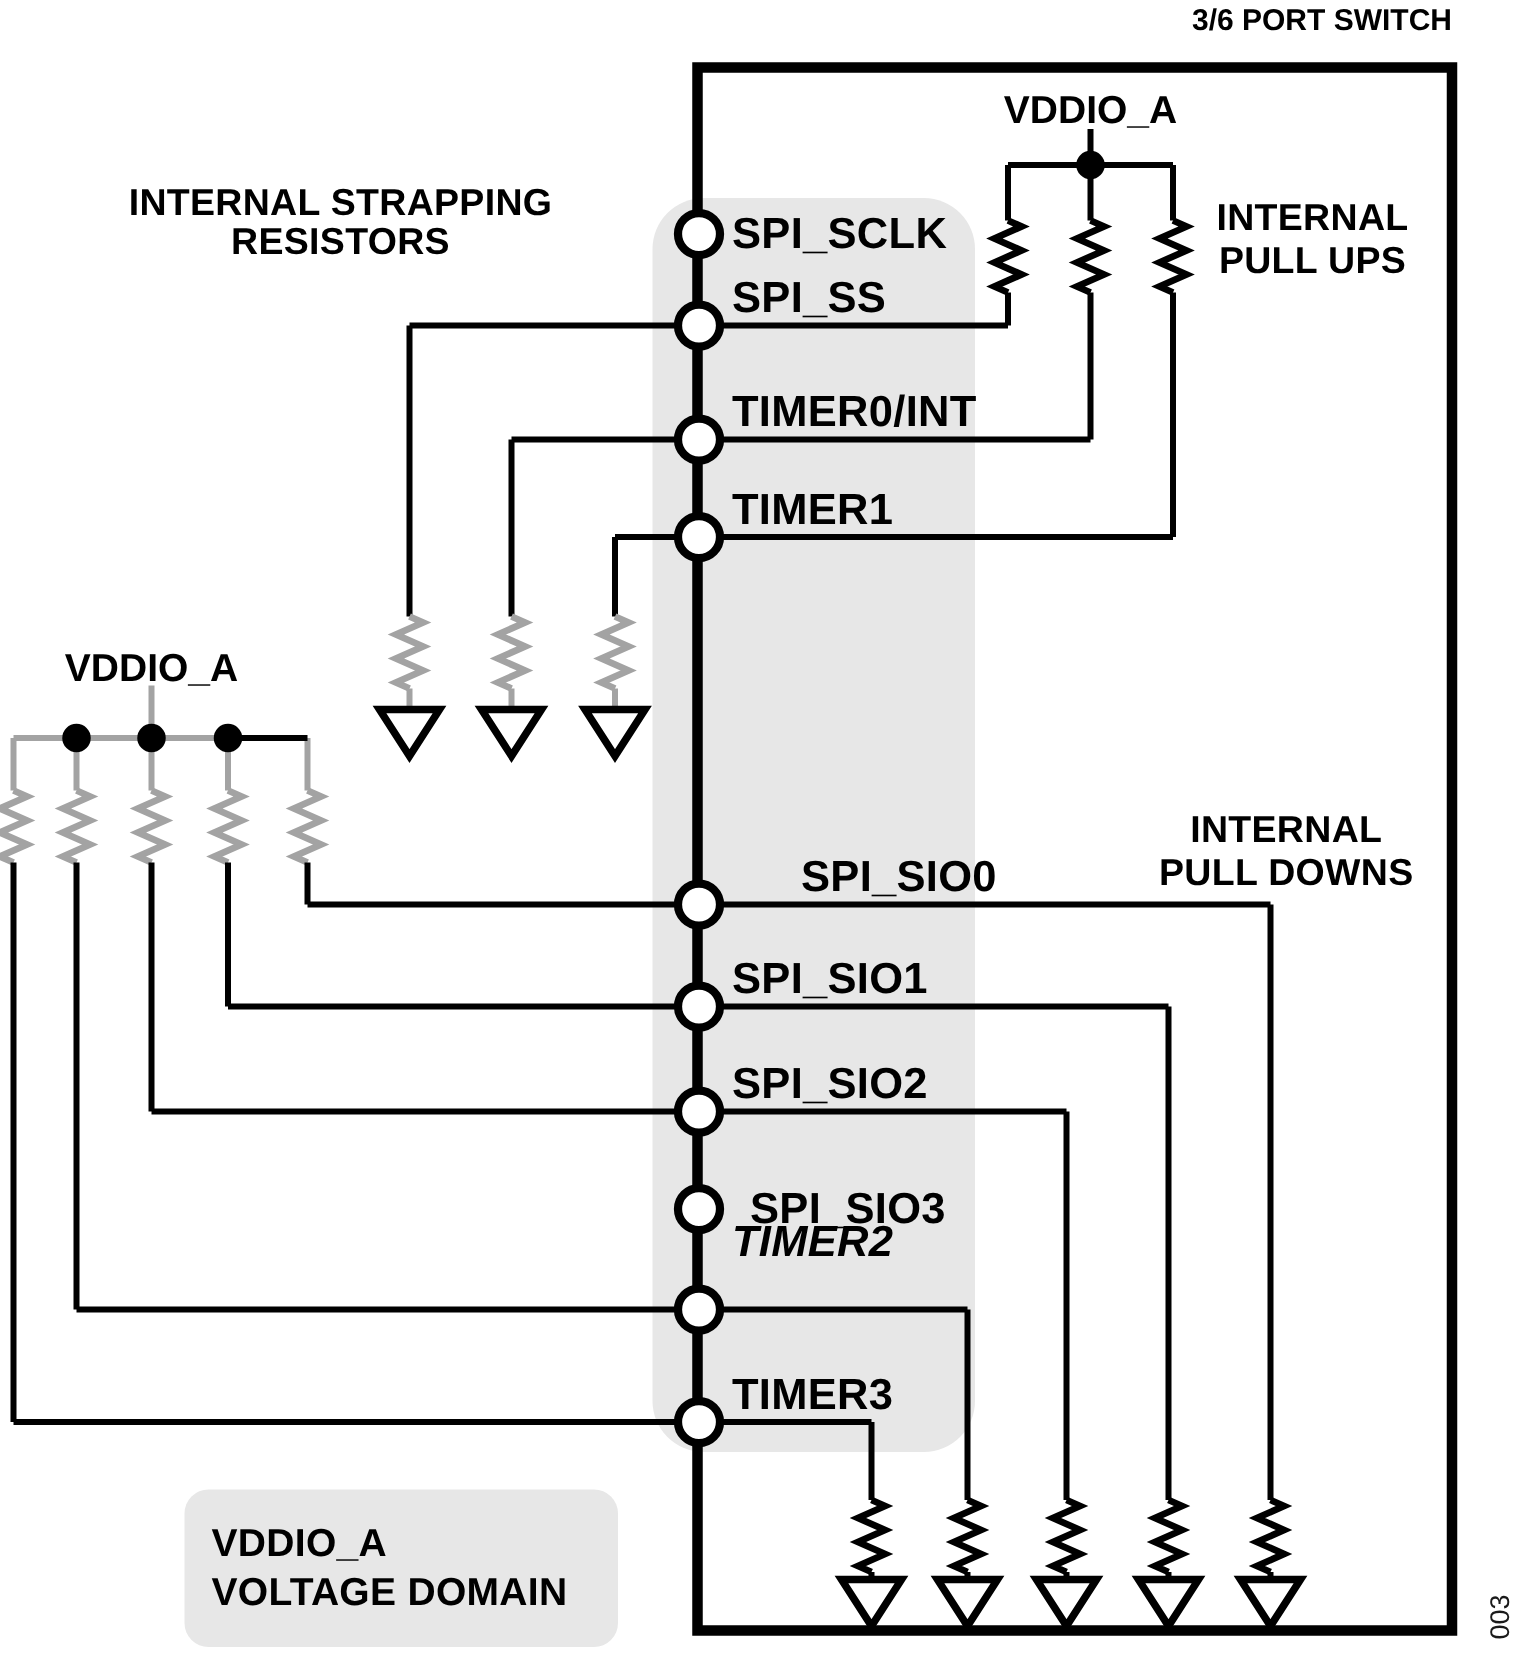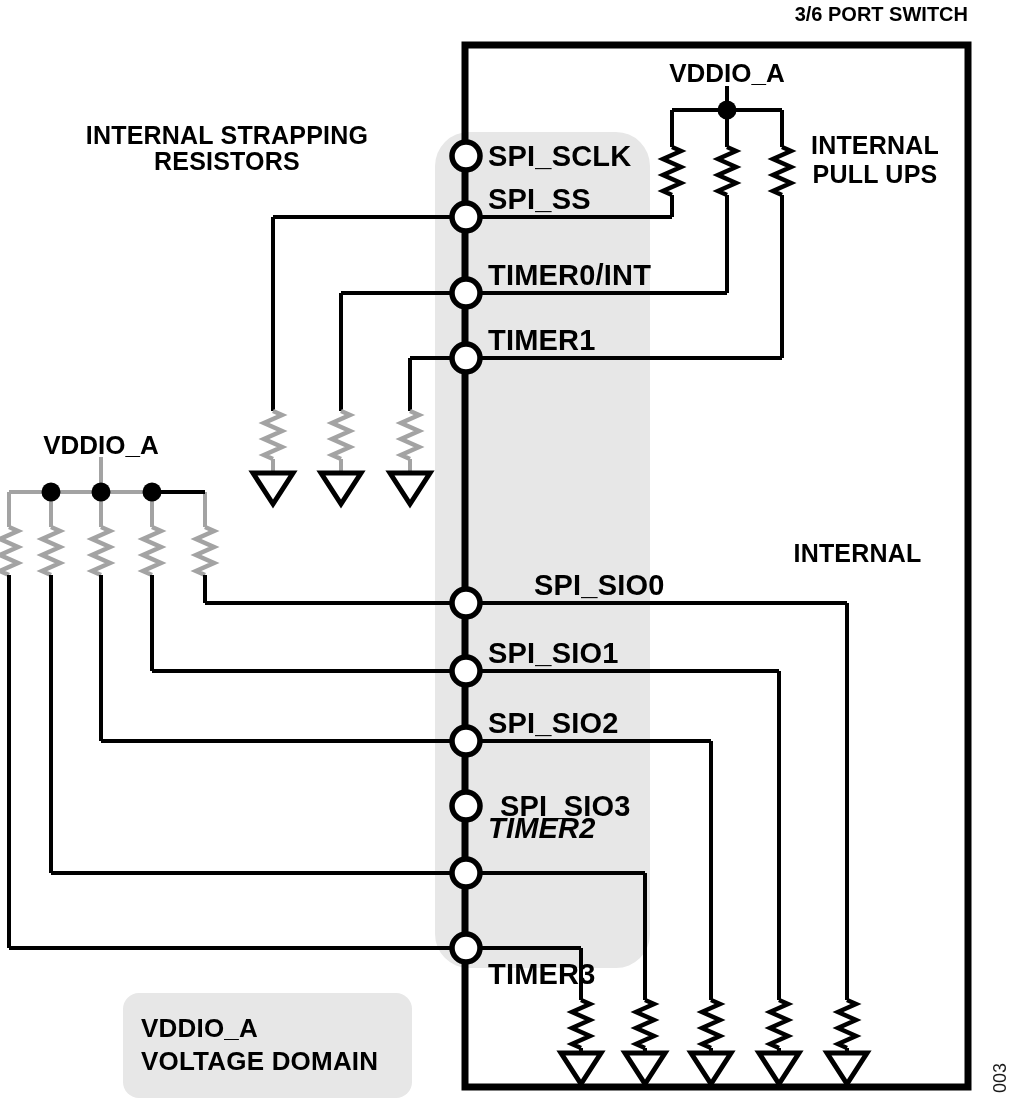--- a/index.html
+++ b/index.html
@@ -162,35 +162,36 @@
     <span>RESISTORS</span>
   </div>
 
   <div class="lbl ann" id="pullups-lbl">
     <span>INTERNAL</span>
     <span>PULL UPS</span>
   </div>
 
   <div class="lbl ann" id="pulldowns-lbl">
     <span>INTERNAL</span>
+    <span>PULL DOWNS</span>
   </div>
 
   <div class="lbl" id="vddio-top-lbl">VDDIO_A</div>
   <div class="lbl" id="vddio-left-lbl">VDDIO_A</div>
 
   <div class="lbl ann" id="domain-lbl">
     <span>VDDIO_A</span>
     <span>VOLTAGE DOMAIN</span>
   </div>
 
   <div class="lbl pin-lbl" style="left:488px;top:143px;">SPI_SCLK</div>
   <div class="lbl pin-lbl" style="left:488px;top:186px;">SPI_SS</div>
   <div class="lbl pin-lbl" style="left:488px;top:262px;">TIMER0/INT</div>
   <div class="lbl pin-lbl" style="left:488px;top:327px;">TIMER1</div>
   <div class="lbl pin-lbl" style="left:488px;top:572px;margin-left:46px;">SPI_SIO0</div>
   <div class="lbl pin-lbl" style="left:488px;top:640px;">SPI_SIO1</div>
   <div class="lbl pin-lbl" style="left:488px;top:710px;">SPI_SIO2</div>
   <div class="lbl pin-lbl" style="left:500px;top:793px;">SPI_SIO3</div>
   <div class="lbl pin-lbl" style="left:488px;top:815px;font-style:italic;">TIMER2</div>
-  <div class="lbl pin-lbl" style="left:488px;top:917px;margin-top:44px;">TIMER3</div>
+  <div class="lbl pin-lbl" style="left:488px;top:917px;">TIMER3</div>
 
   <div class="lbl" id="fig-num">003</div>
 </div>
 
 </body></html>

